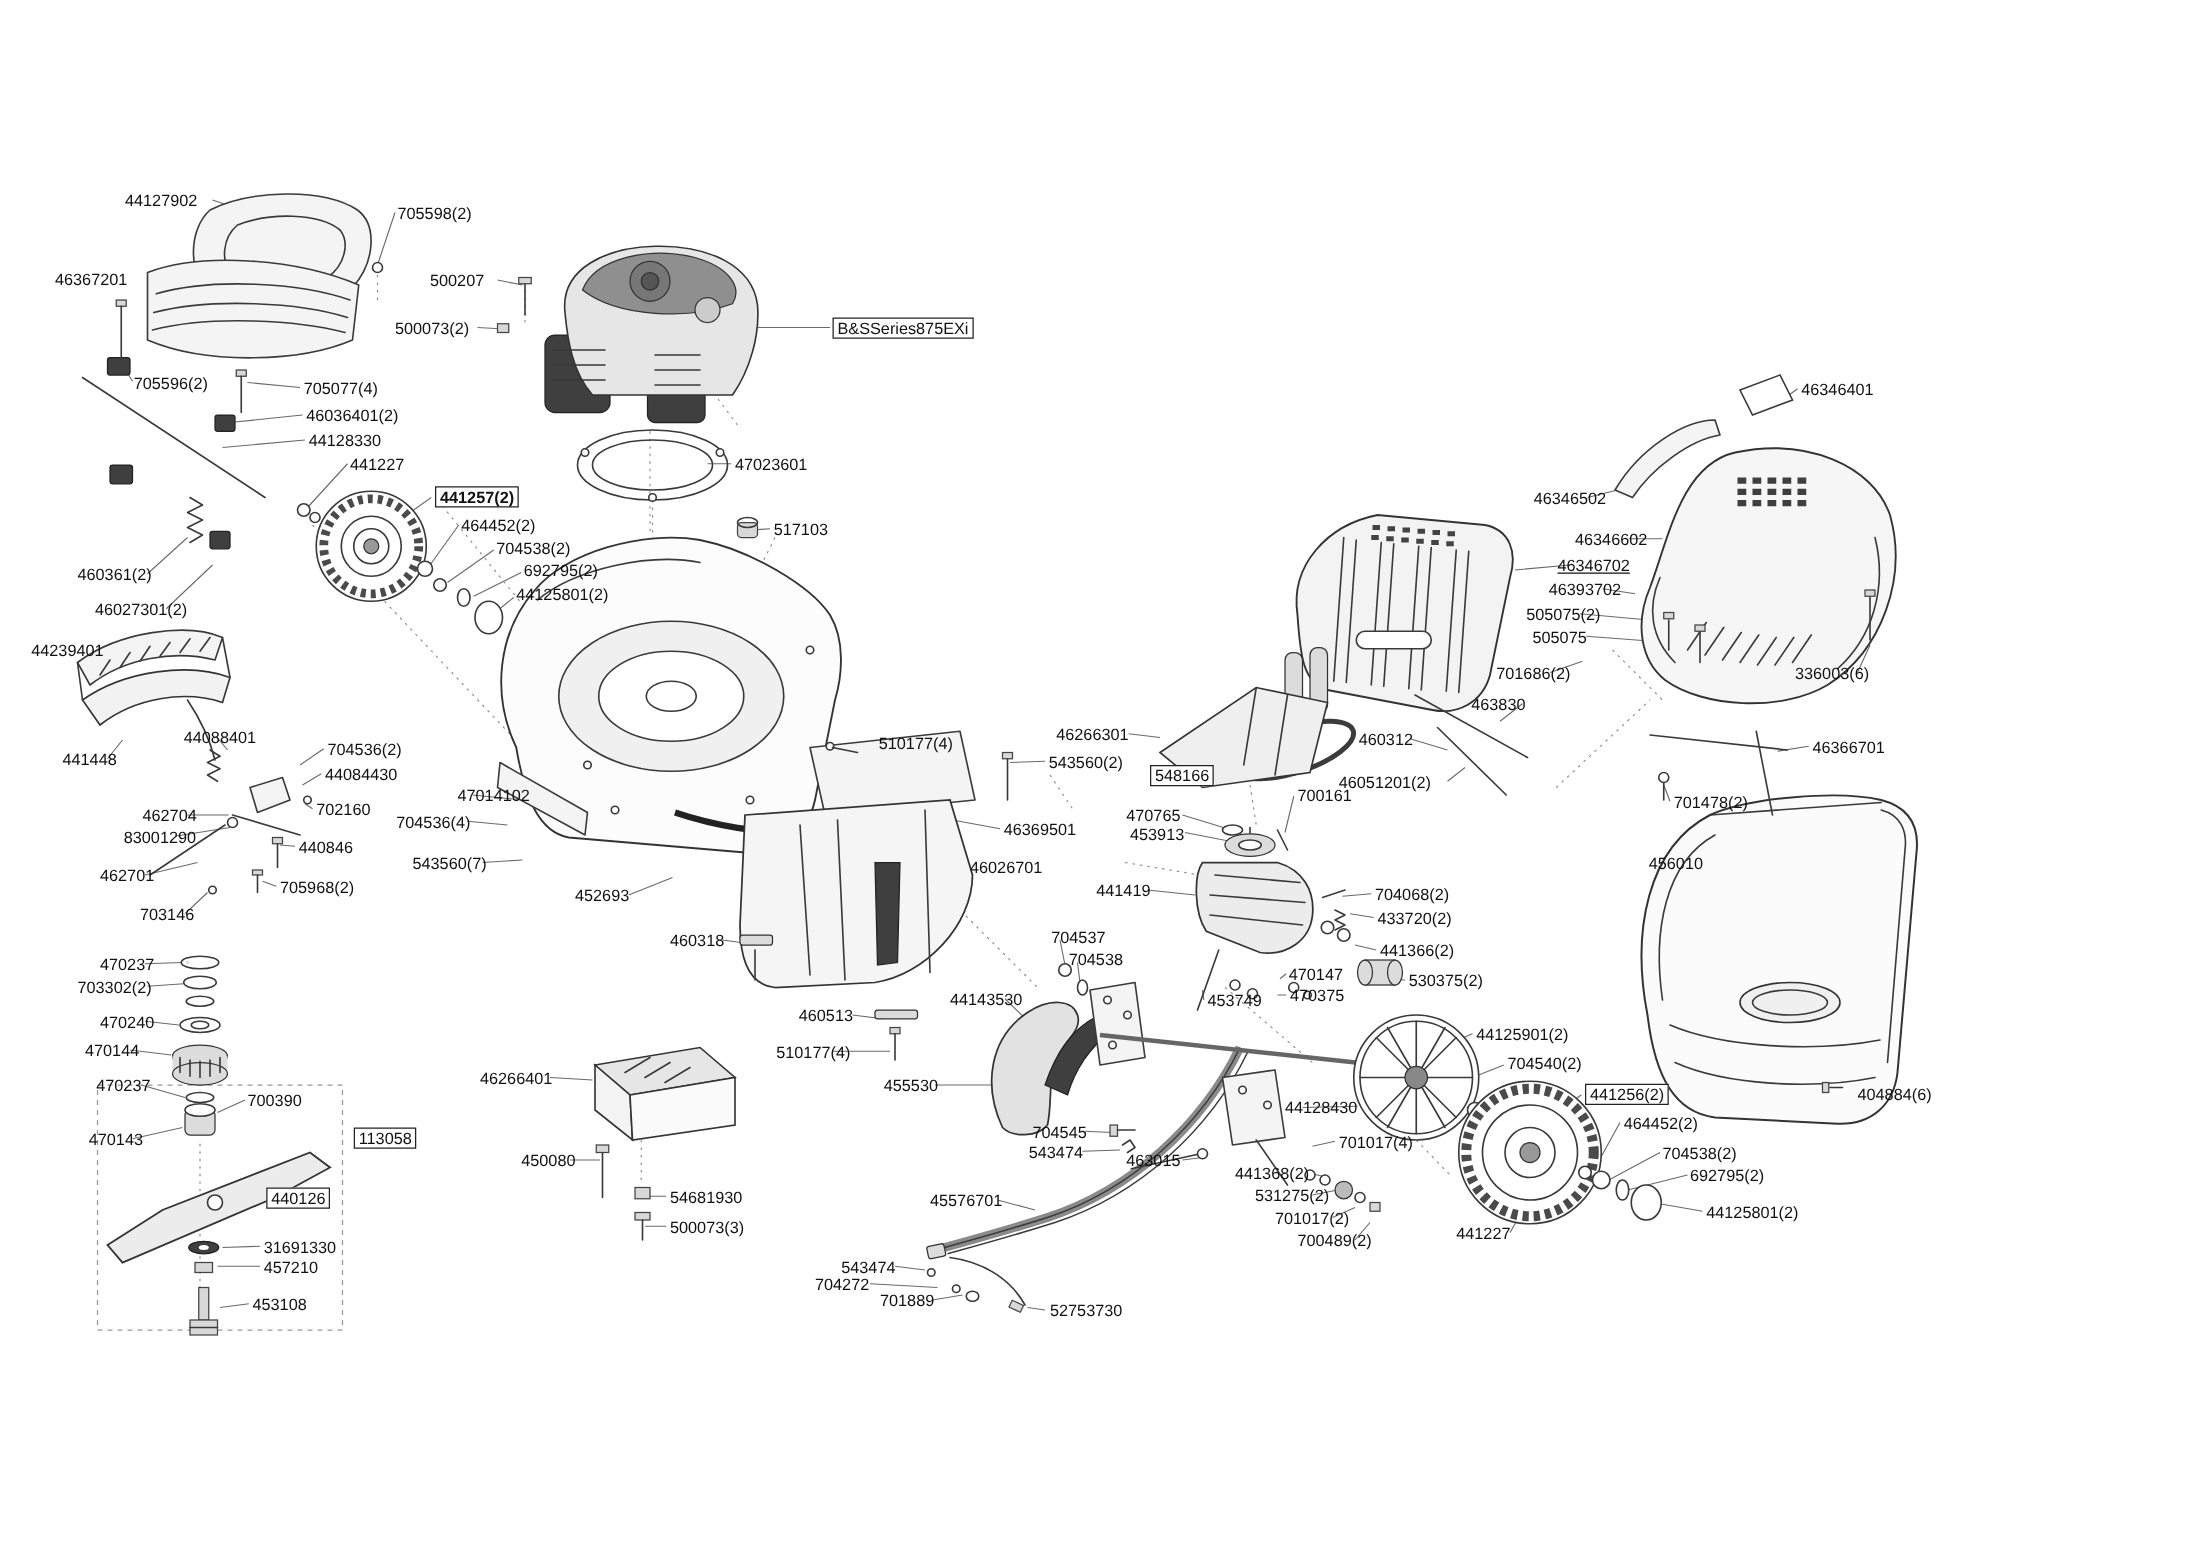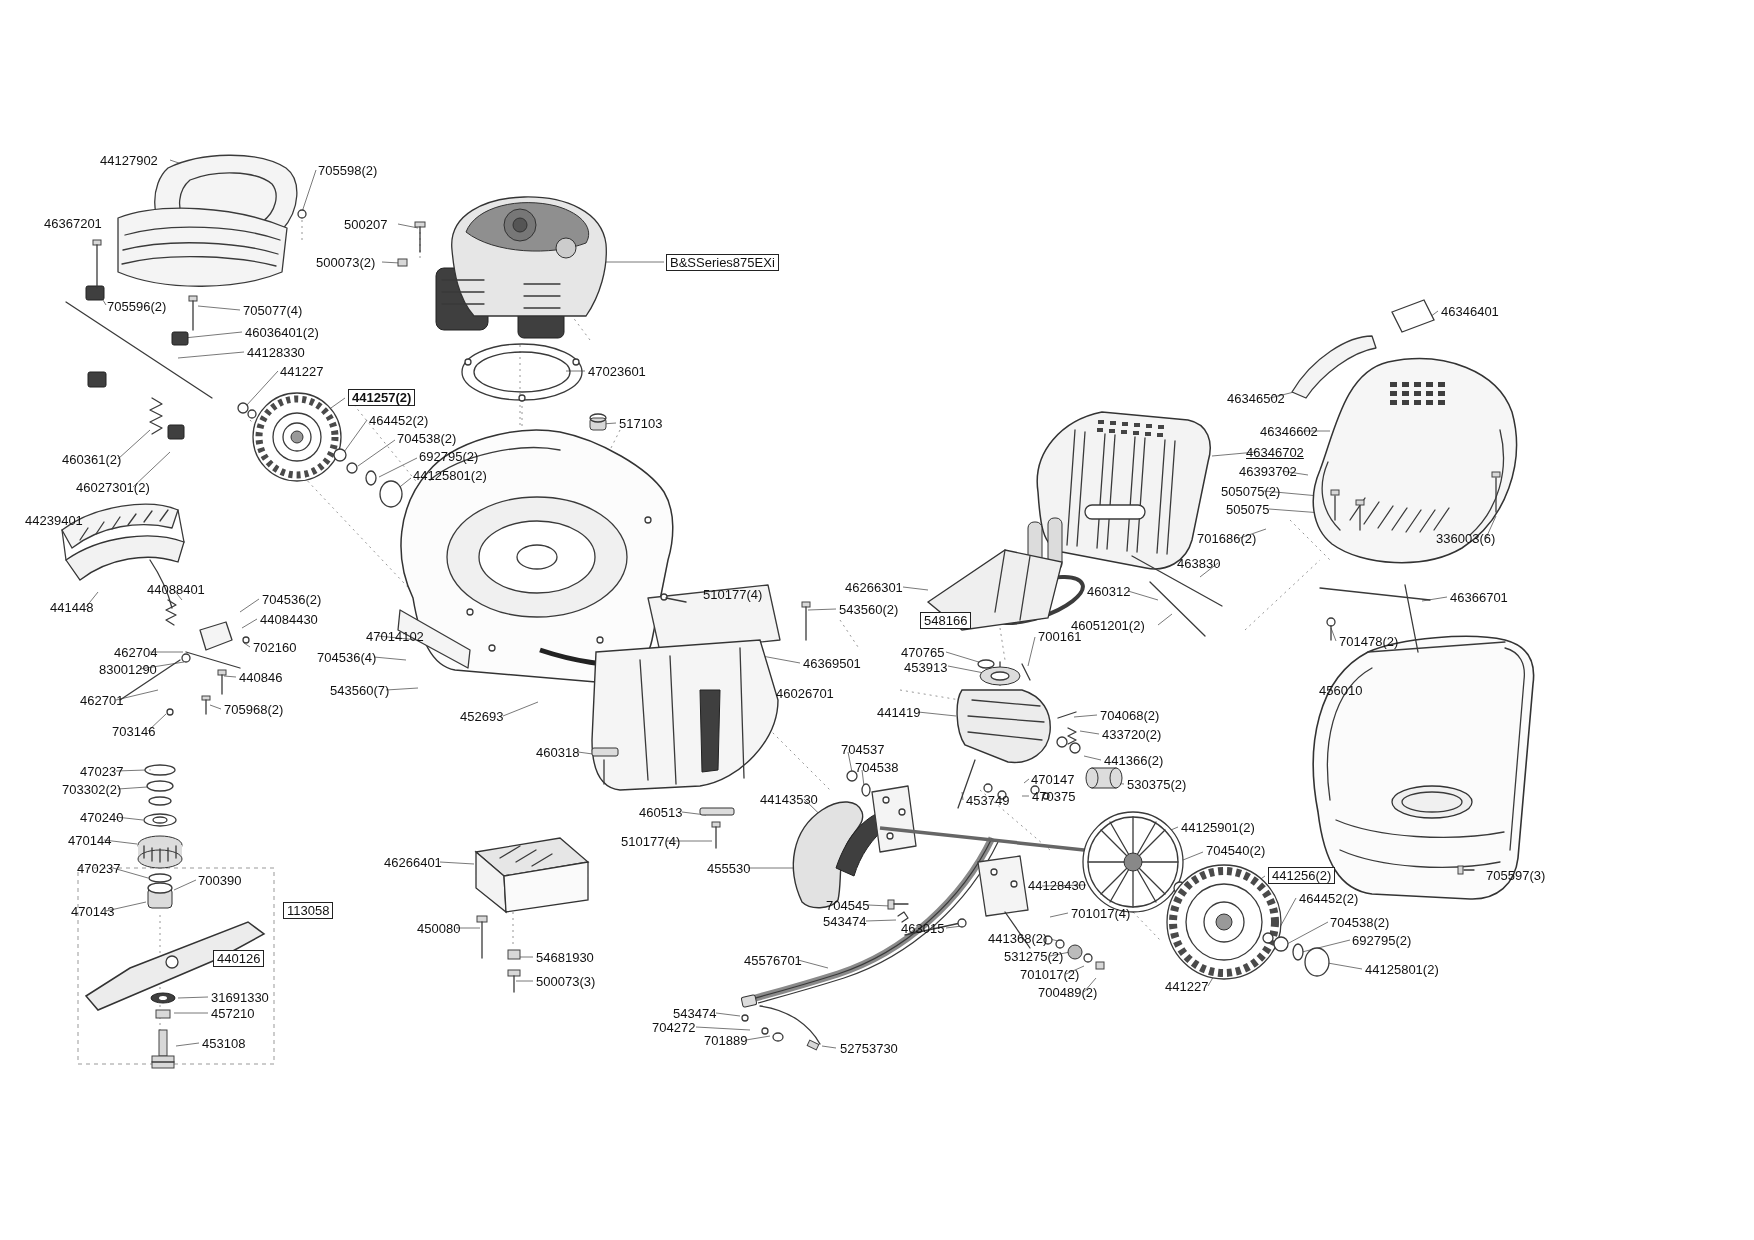--- a/index.html
+++ b/index.html
@@ -505,15 +505,15 @@
       <div class="part-label" style="left: 1221px; top: 484px;">505075(2)</div>
       <div class="part-label" style="left: 1226px; top: 502px;">505075</div>
       <div class="part-label" style="left: 1197px; top: 531px;">701686(2)</div>
       <div class="part-label" style="left: 1441px; top: 304px;">46346401</div>
       <div class="part-label" style="left: 1227px; top: 391px;">46346502</div>
       <div class="part-label" style="left: 1260px; top: 424px;">46346602</div>
       <div class="part-label" style="left: 1436px; top: 531px;">336003(6)</div>
       <div class="part-label" style="left: 1450px; top: 590px;">46366701</div>
       <div class="part-label" style="left: 1339px; top: 634px;">701478(2)</div>
       <div class="part-label" style="left: 1319px; top: 683px;">456010</div>
-      <div class="part-label" style="left: 1486px; top: 868px;">705597(3)</div>
+      <div class="part-label" style="left: 1486px; top: 868px;">404884(6)</div>
     </div>
 </div>
 
 </body></html>

